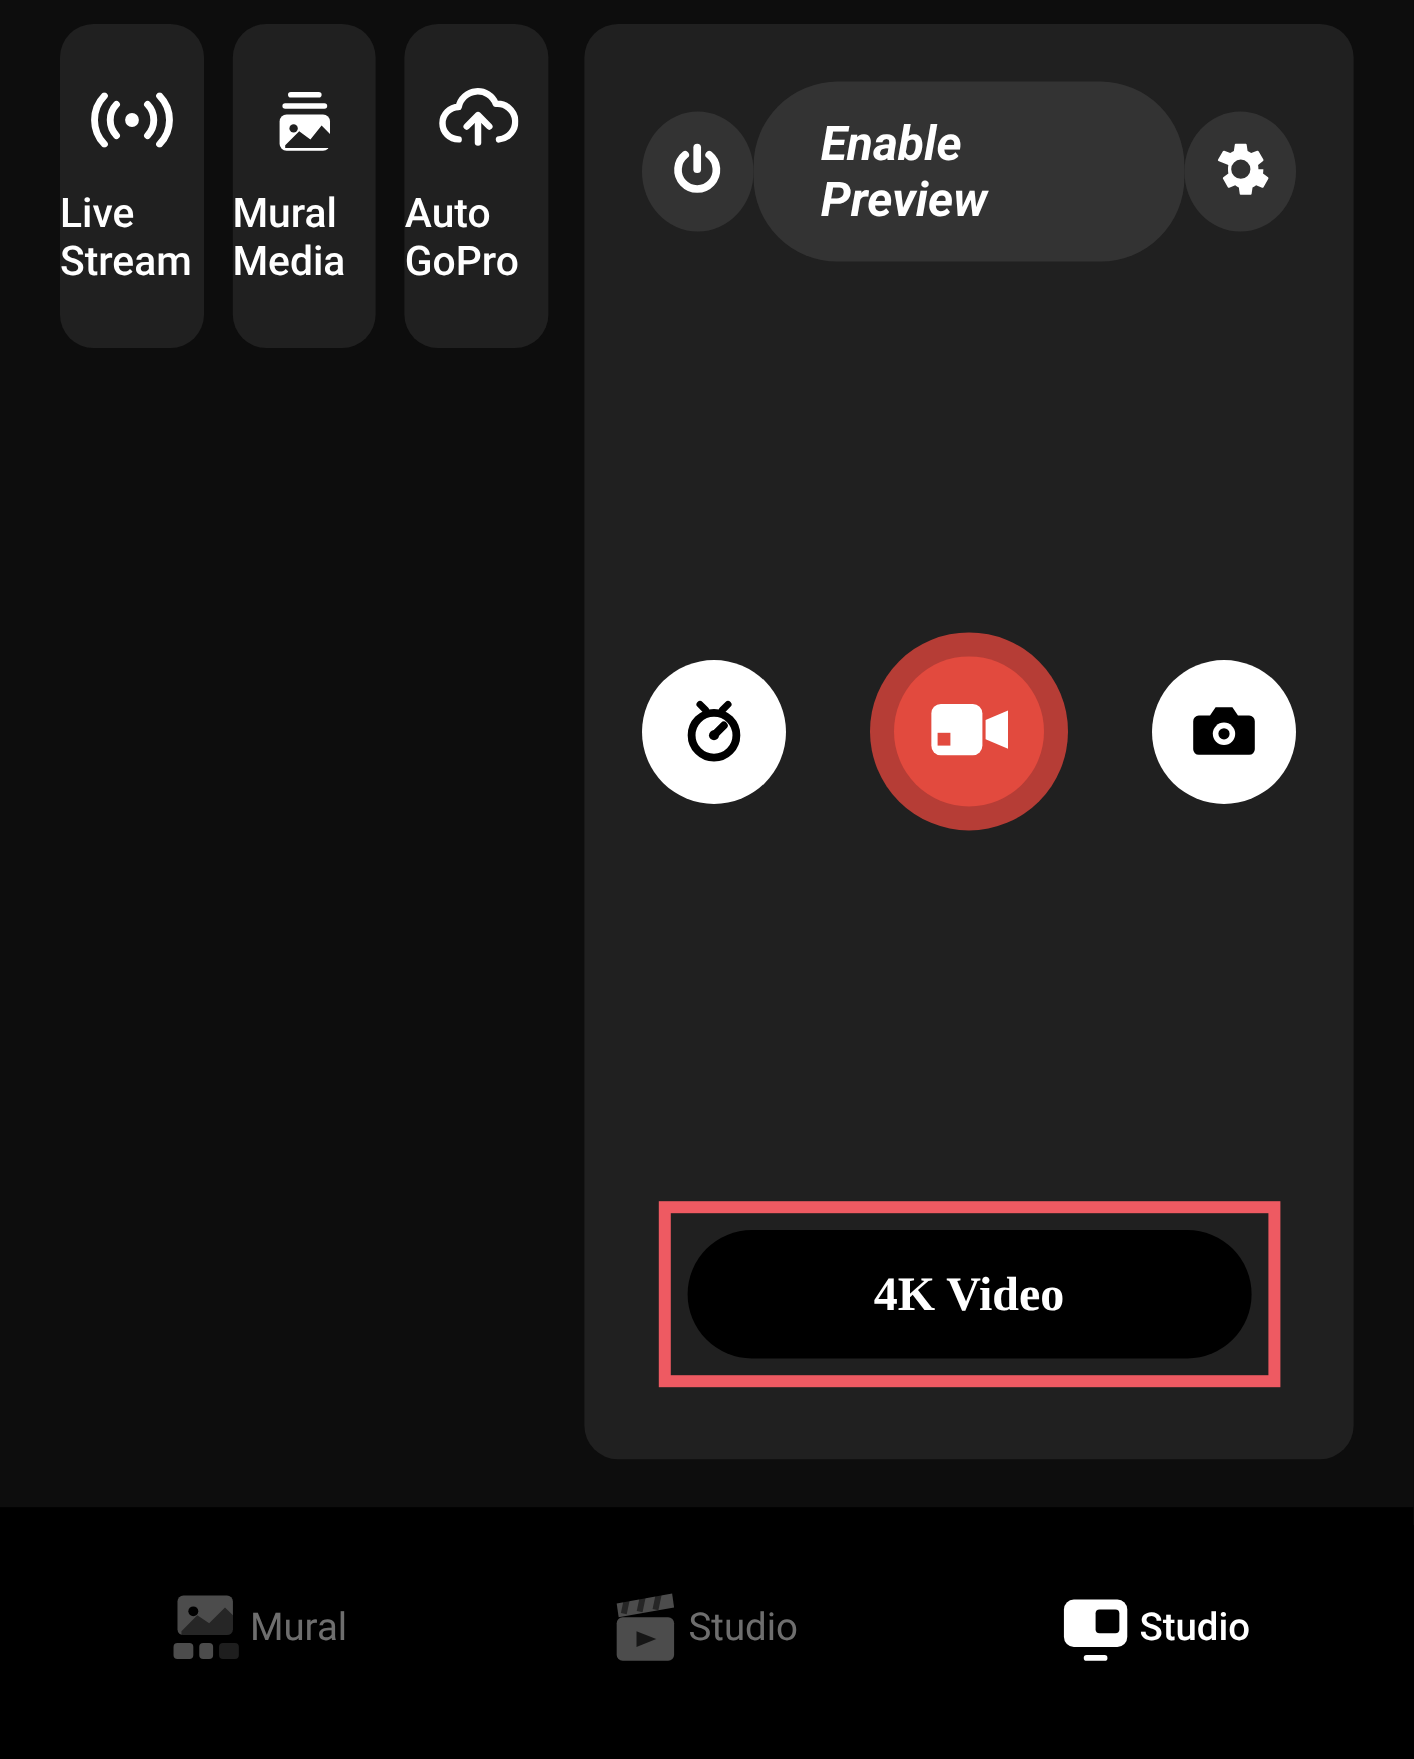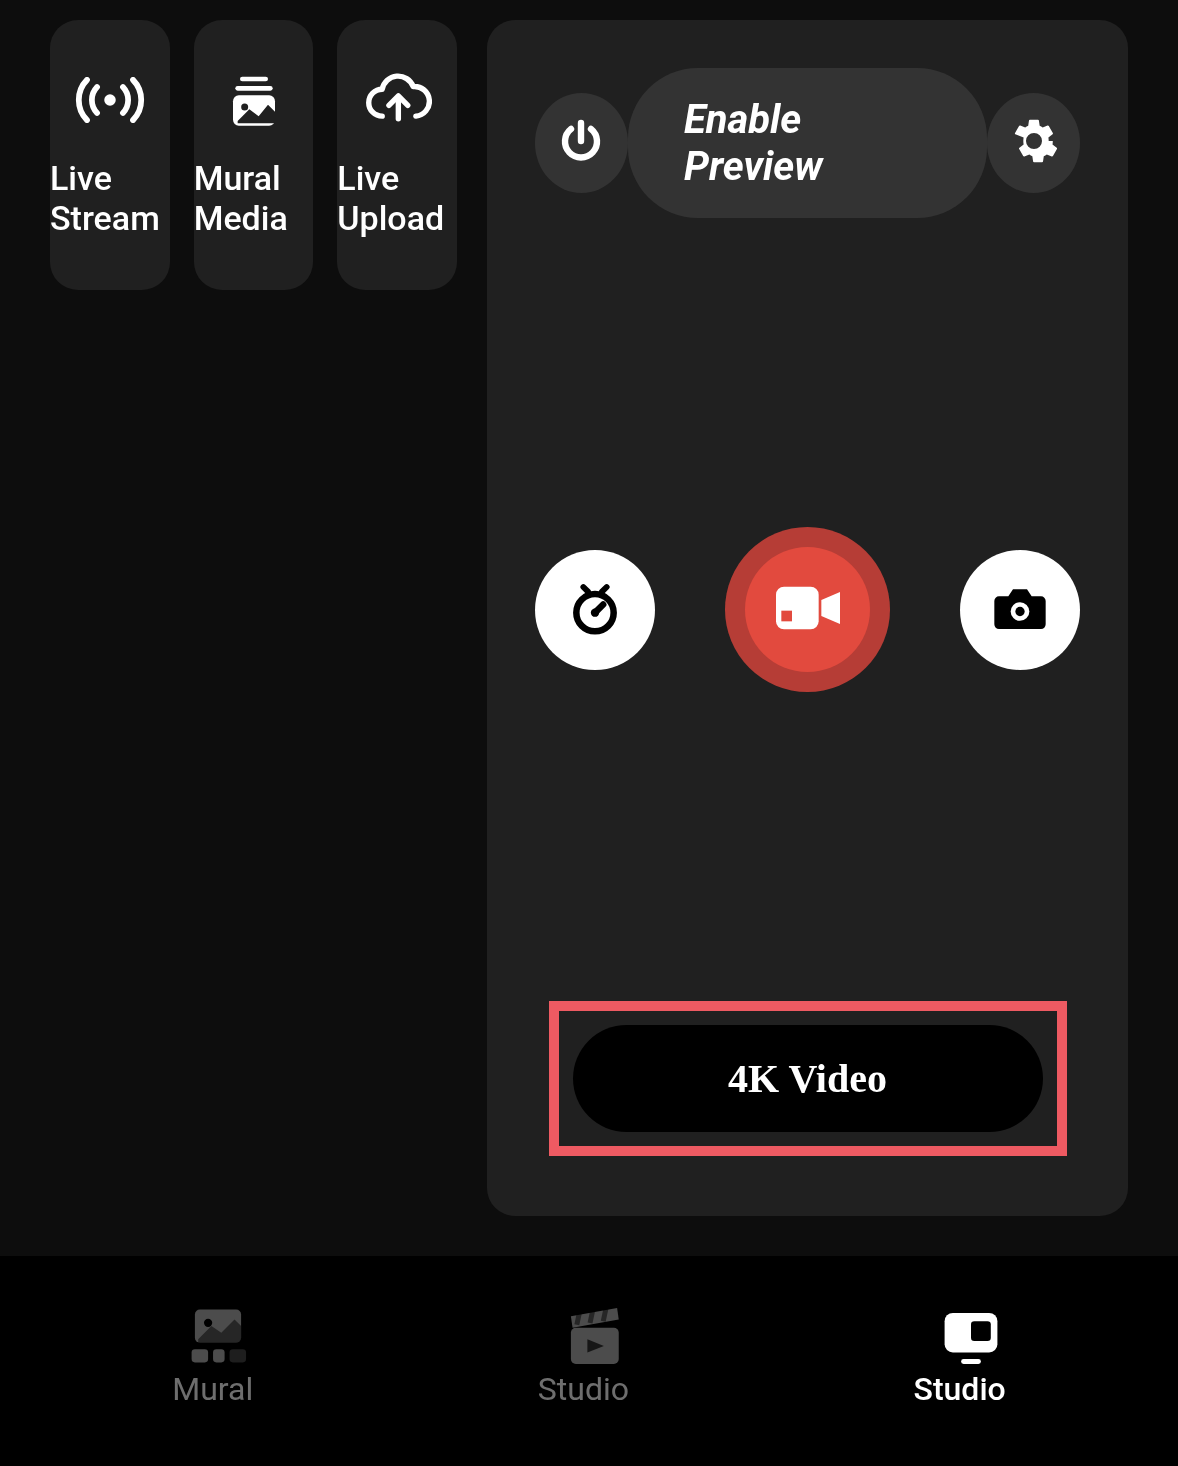--- a/index.html
+++ b/index.html
@@ -148,22 +148,22 @@
   .tabbar {
     background: #000000;
     height: 210px;
     display: flex;
     align-items: center;
     justify-content: space-around;
     padding: 0 30px 10px 30px;
   }
   .tab {
     display: flex;
-    flex-direction: column;
-    align-items: flex-end;
+    flex-direction: row;
+    align-items: center;
     gap: 2px;
     cursor: pointer;
     opacity: 0.55;
   }
   .tab.active { opacity: 1; }
   .tab-icon {
     width: 70px;
     height: 64px;
     display: flex;
     align-items: center;
@@ -212,21 +212,21 @@
       </div>
 
       <div class="card">
         <span class="card-icon">
           <svg viewBox="0 0 52 40" width="70" height="54" fill="none" stroke="#fff" stroke-width="4" stroke-linecap="round" stroke-linejoin="round">
             <path d="M15 32 A10 10 0 0 1 15 12 A12 12 0 0 1 38 10 A10 10 0 0 1 40 32"></path>
             <path d="M27 34 L27 18"></path>
             <path d="M20 24 L27 17 L34 24"></path>
           </svg>
         </span>
-        <span class="card-label">Live Upload</span>
+        <span class="card-label">Auto GoPro</span>
       </div>
 
     </div>
 
     <div class="panel">
 
       <div class="panel-top">
         <div class="circle-btn">
           <span>
             <svg viewBox="0 0 24 24" width="48" height="48" fill="none" stroke="#fff" stroke-width="3.2" stroke-linecap="round">

